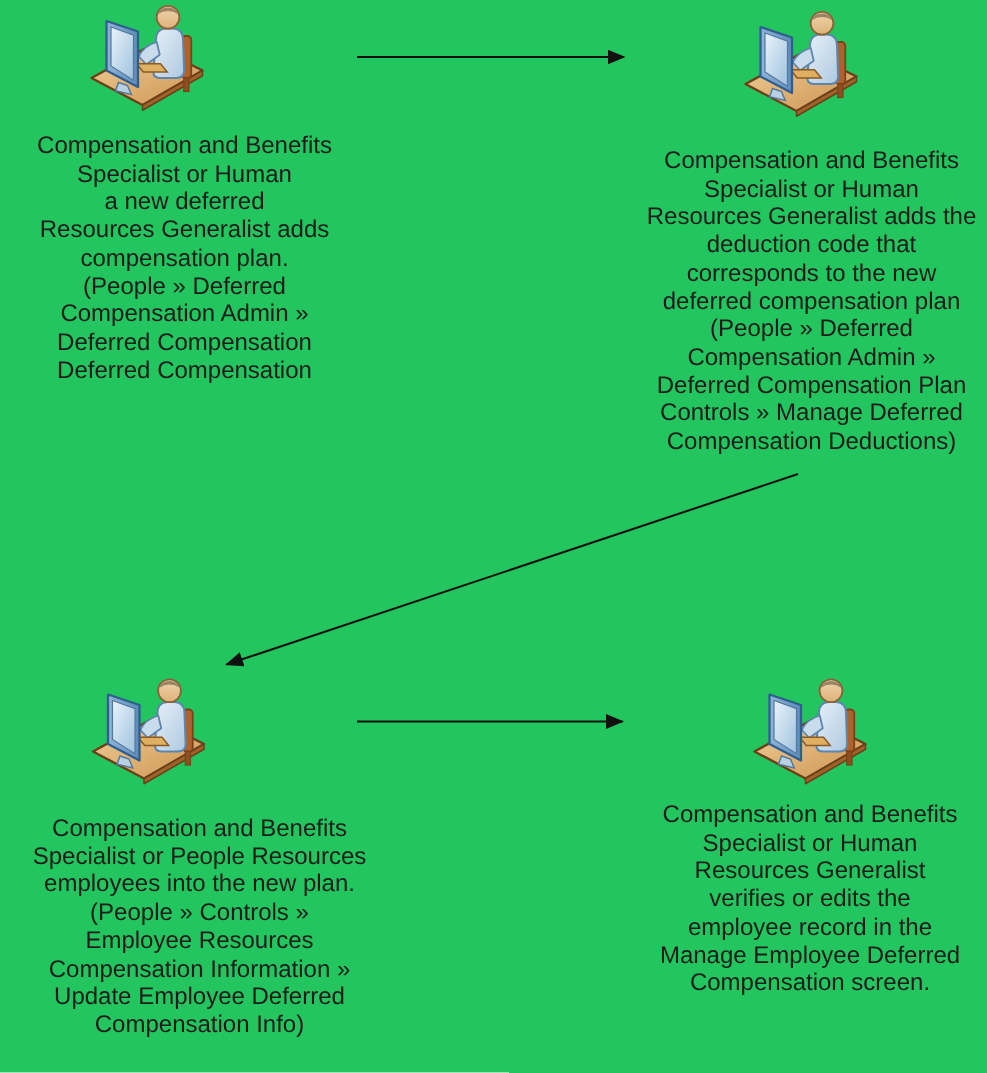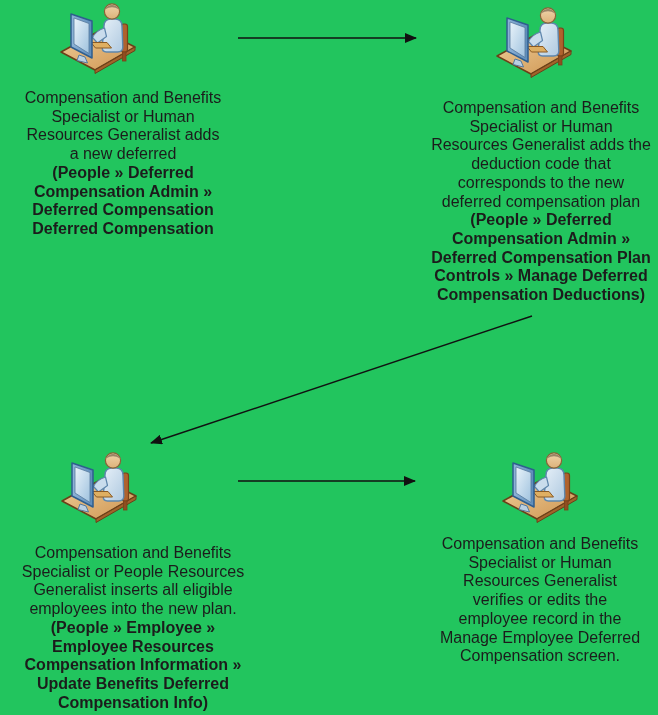--- a/index.html
+++ b/index.html
@@ -7,21 +7,21 @@
     position:relative;width:658px;height:715px;background:#22c55e;
     font-family:"Liberation Sans","DejaVu Sans",sans-serif;overflow:hidden;
   }
   .arrows{position:absolute;left:0;top:0;width:658px;height:715px;}
   .icon{position:absolute;width:80px;height:74px;}
   .node-text{
     position:absolute;text-align:center;color:#1c1c1c;
     font-size:16px;line-height:18.7px;
   }
   .node-text .line{white-space:nowrap;}
-  .node-text .line.bold{font-weight:700;}
+  .node-text .line.bold{font-weight:400;}
   .n1i{left:58px;top:2px;}
   .n2i{left:494px;top:6px;}
   .n3i{left:59px;top:451px;}
   .n4i{left:500px;top:451px;}
   .n1t{left:3px;top:89px;width:240px;}
   .n2t{left:421px;top:99px;width:240px;}
   .n3t{left:13px;top:544px;width:240px;}
   .n4t{left:420px;top:535px;width:240px;}
   .defs{position:absolute;width:0;height:0;}
 </style>
@@ -80,22 +80,23 @@
     <line x1="238" y1="481" x2="415" y2="481" stroke="#111111" stroke-width="1.4" marker-end="url(#ah)"></line>
   </svg>
 
   <div>
     <svg class="icon n1i">
         <use href="#pc-user"></use>
       </svg>
     <div class="node-text n1t">
         <div class="line">Compensation and Benefits</div>
         <div class="line">Specialist or Human</div>
+        <div class="line">a new deferred</div>
         <div class="line">Resources Generalist adds</div>
-        <div class="line">a new deferred</div>
+        <div class="line">compensation plan.</div>
         <div class="line bold">(People » Deferred</div>
         <div class="line bold">Compensation Admin »</div>
         <div class="line bold">Deferred Compensation</div>
         <div class="line bold">Deferred Compensation</div>
       </div>
   </div>
 
   <div>
     <svg class="icon n2i">
         <use href="#pc-user"></use>
@@ -115,26 +116,25 @@
       </div>
   </div>
 
   <div>
     <svg class="icon n3i">
         <use href="#pc-user"></use>
       </svg>
     <div class="node-text n3t">
         <div class="line">Compensation and Benefits</div>
         <div class="line">Specialist or People Resources</div>
-        <div class="line">Generalist inserts all eligible</div>
         <div class="line">employees into the new plan.</div>
-        <div class="line bold">(People » Employee »</div>
+        <div class="line bold">(People » Controls »</div>
         <div class="line bold">Employee Resources</div>
         <div class="line bold">Compensation Information »</div>
-        <div class="line bold">Update Benefits Deferred</div>
+        <div class="line bold">Update Employee Deferred</div>
         <div class="line bold">Compensation Info)</div>
       </div>
   </div>
 
   <div>
     <svg class="icon n4i">
         <use href="#pc-user"></use>
       </svg>
     <div class="node-text n4t">
         <div class="line">Compensation and Benefits</div>

